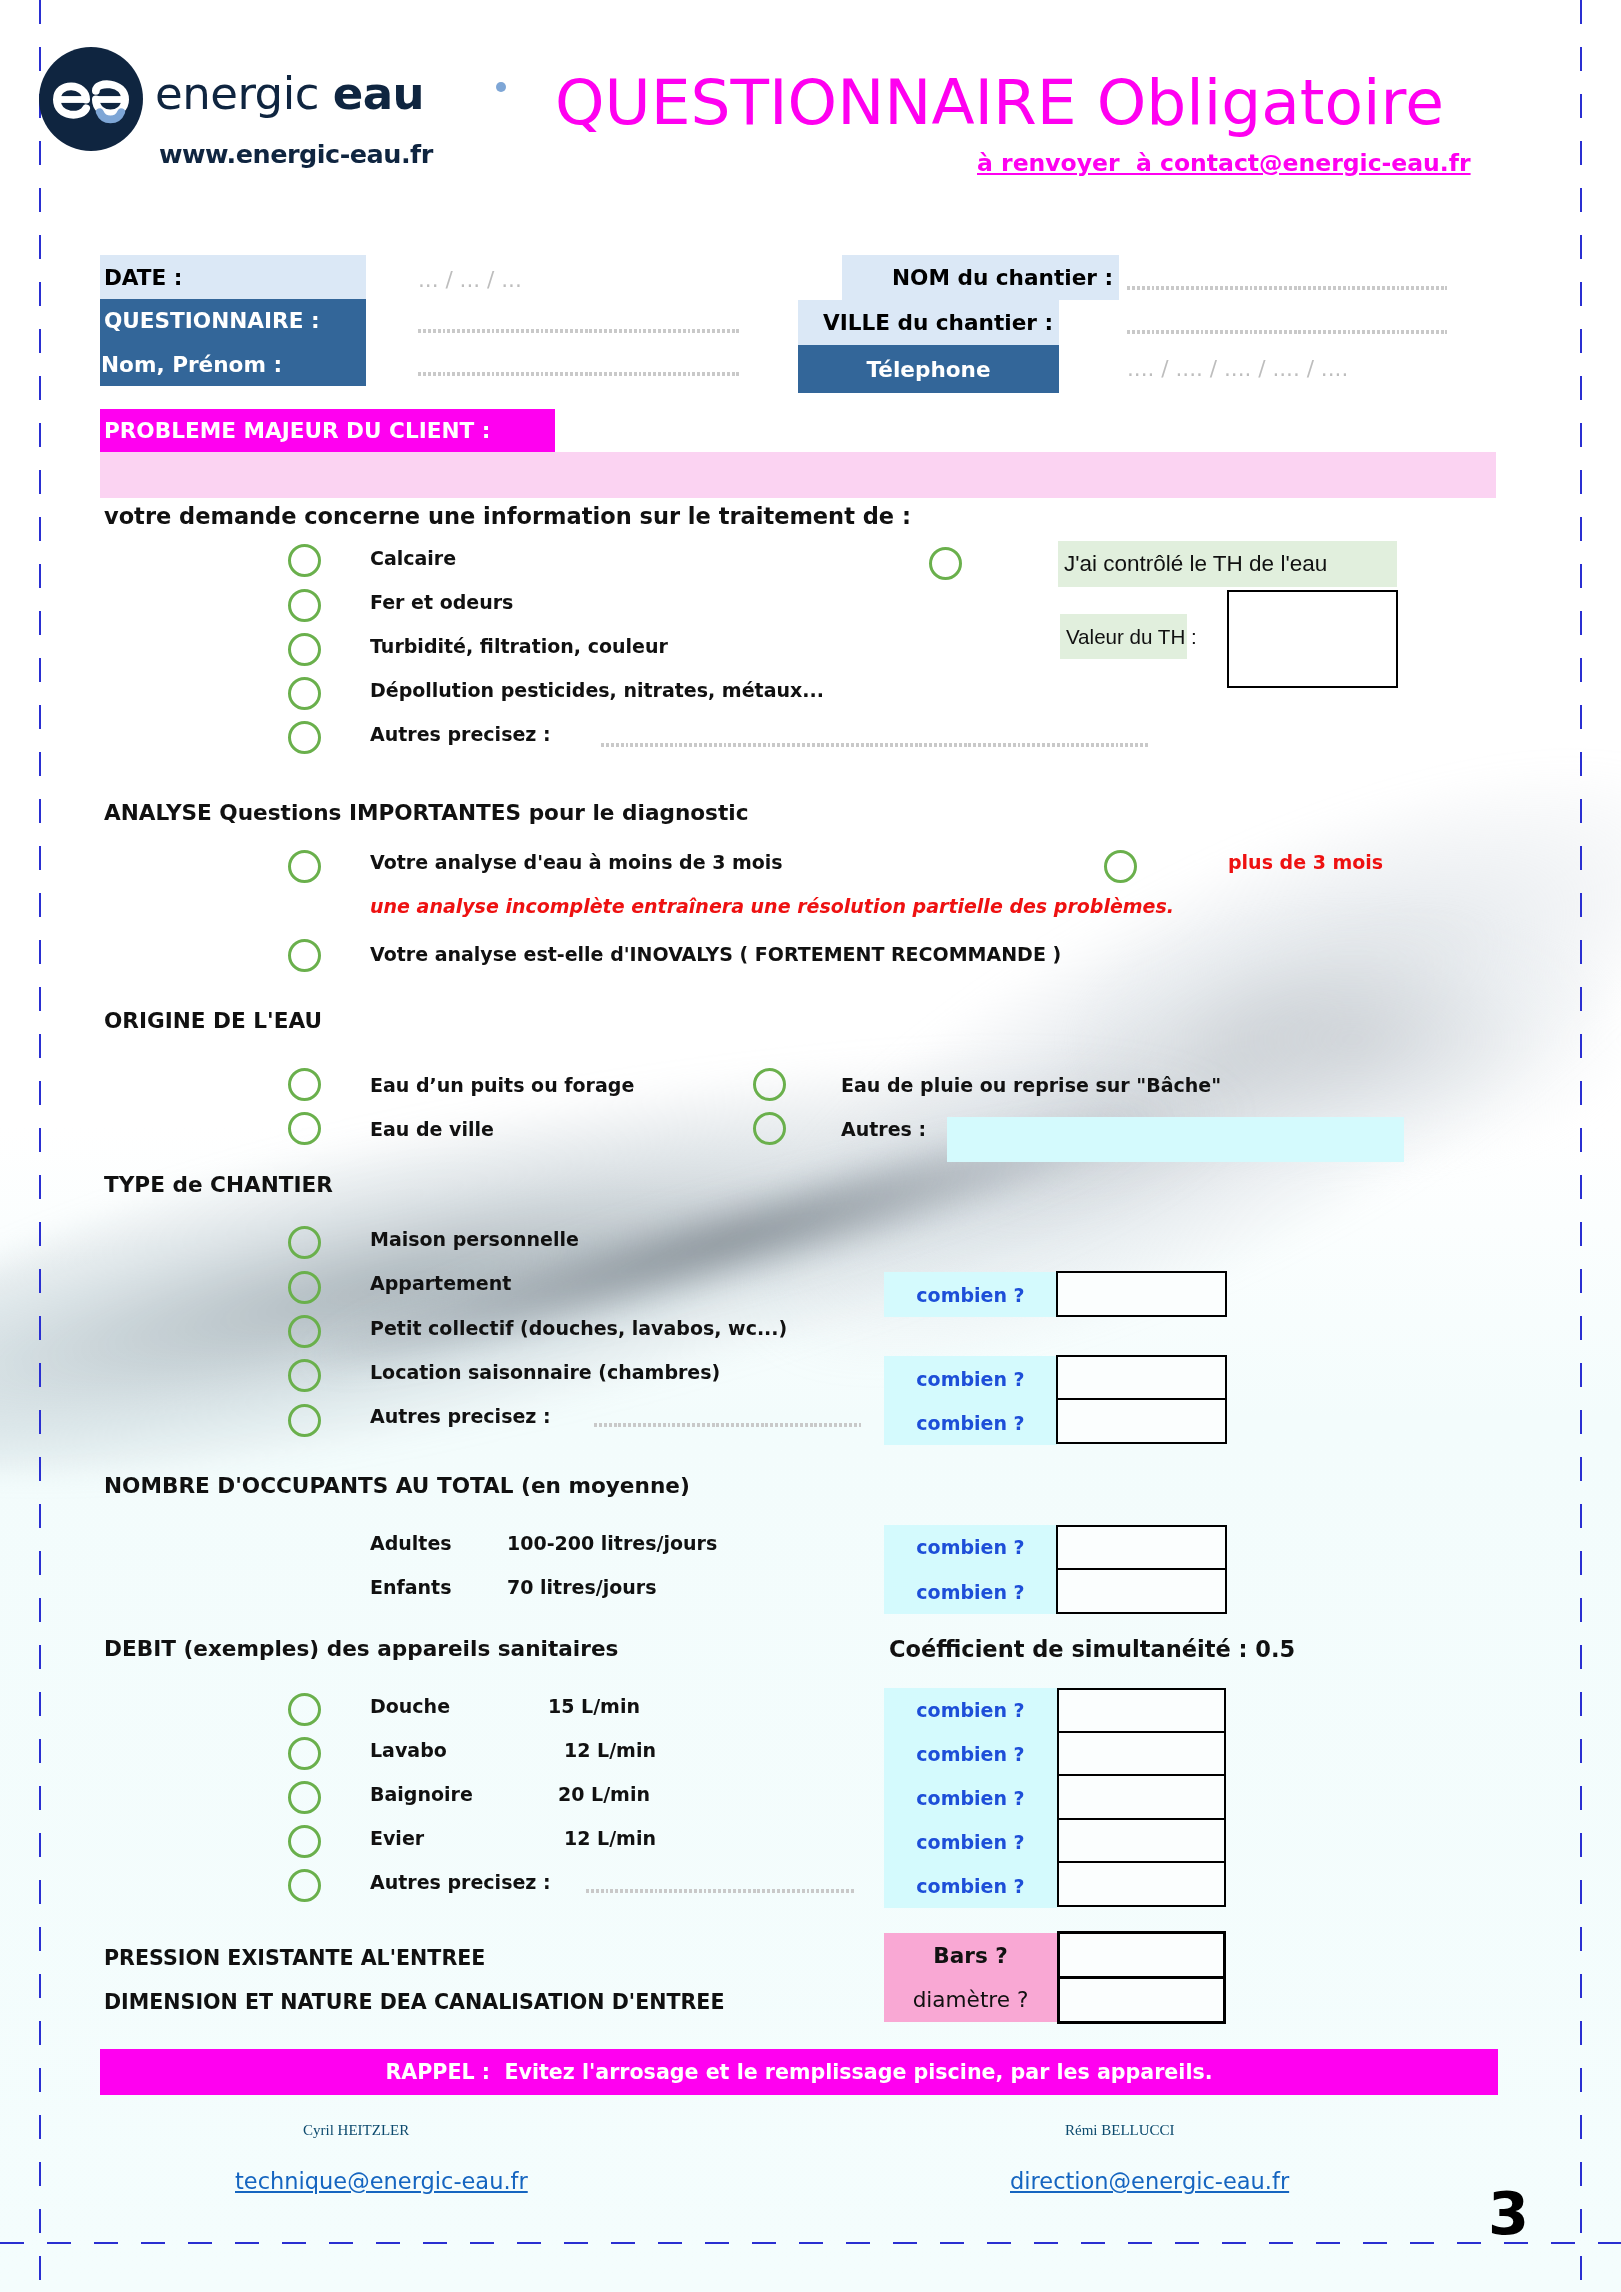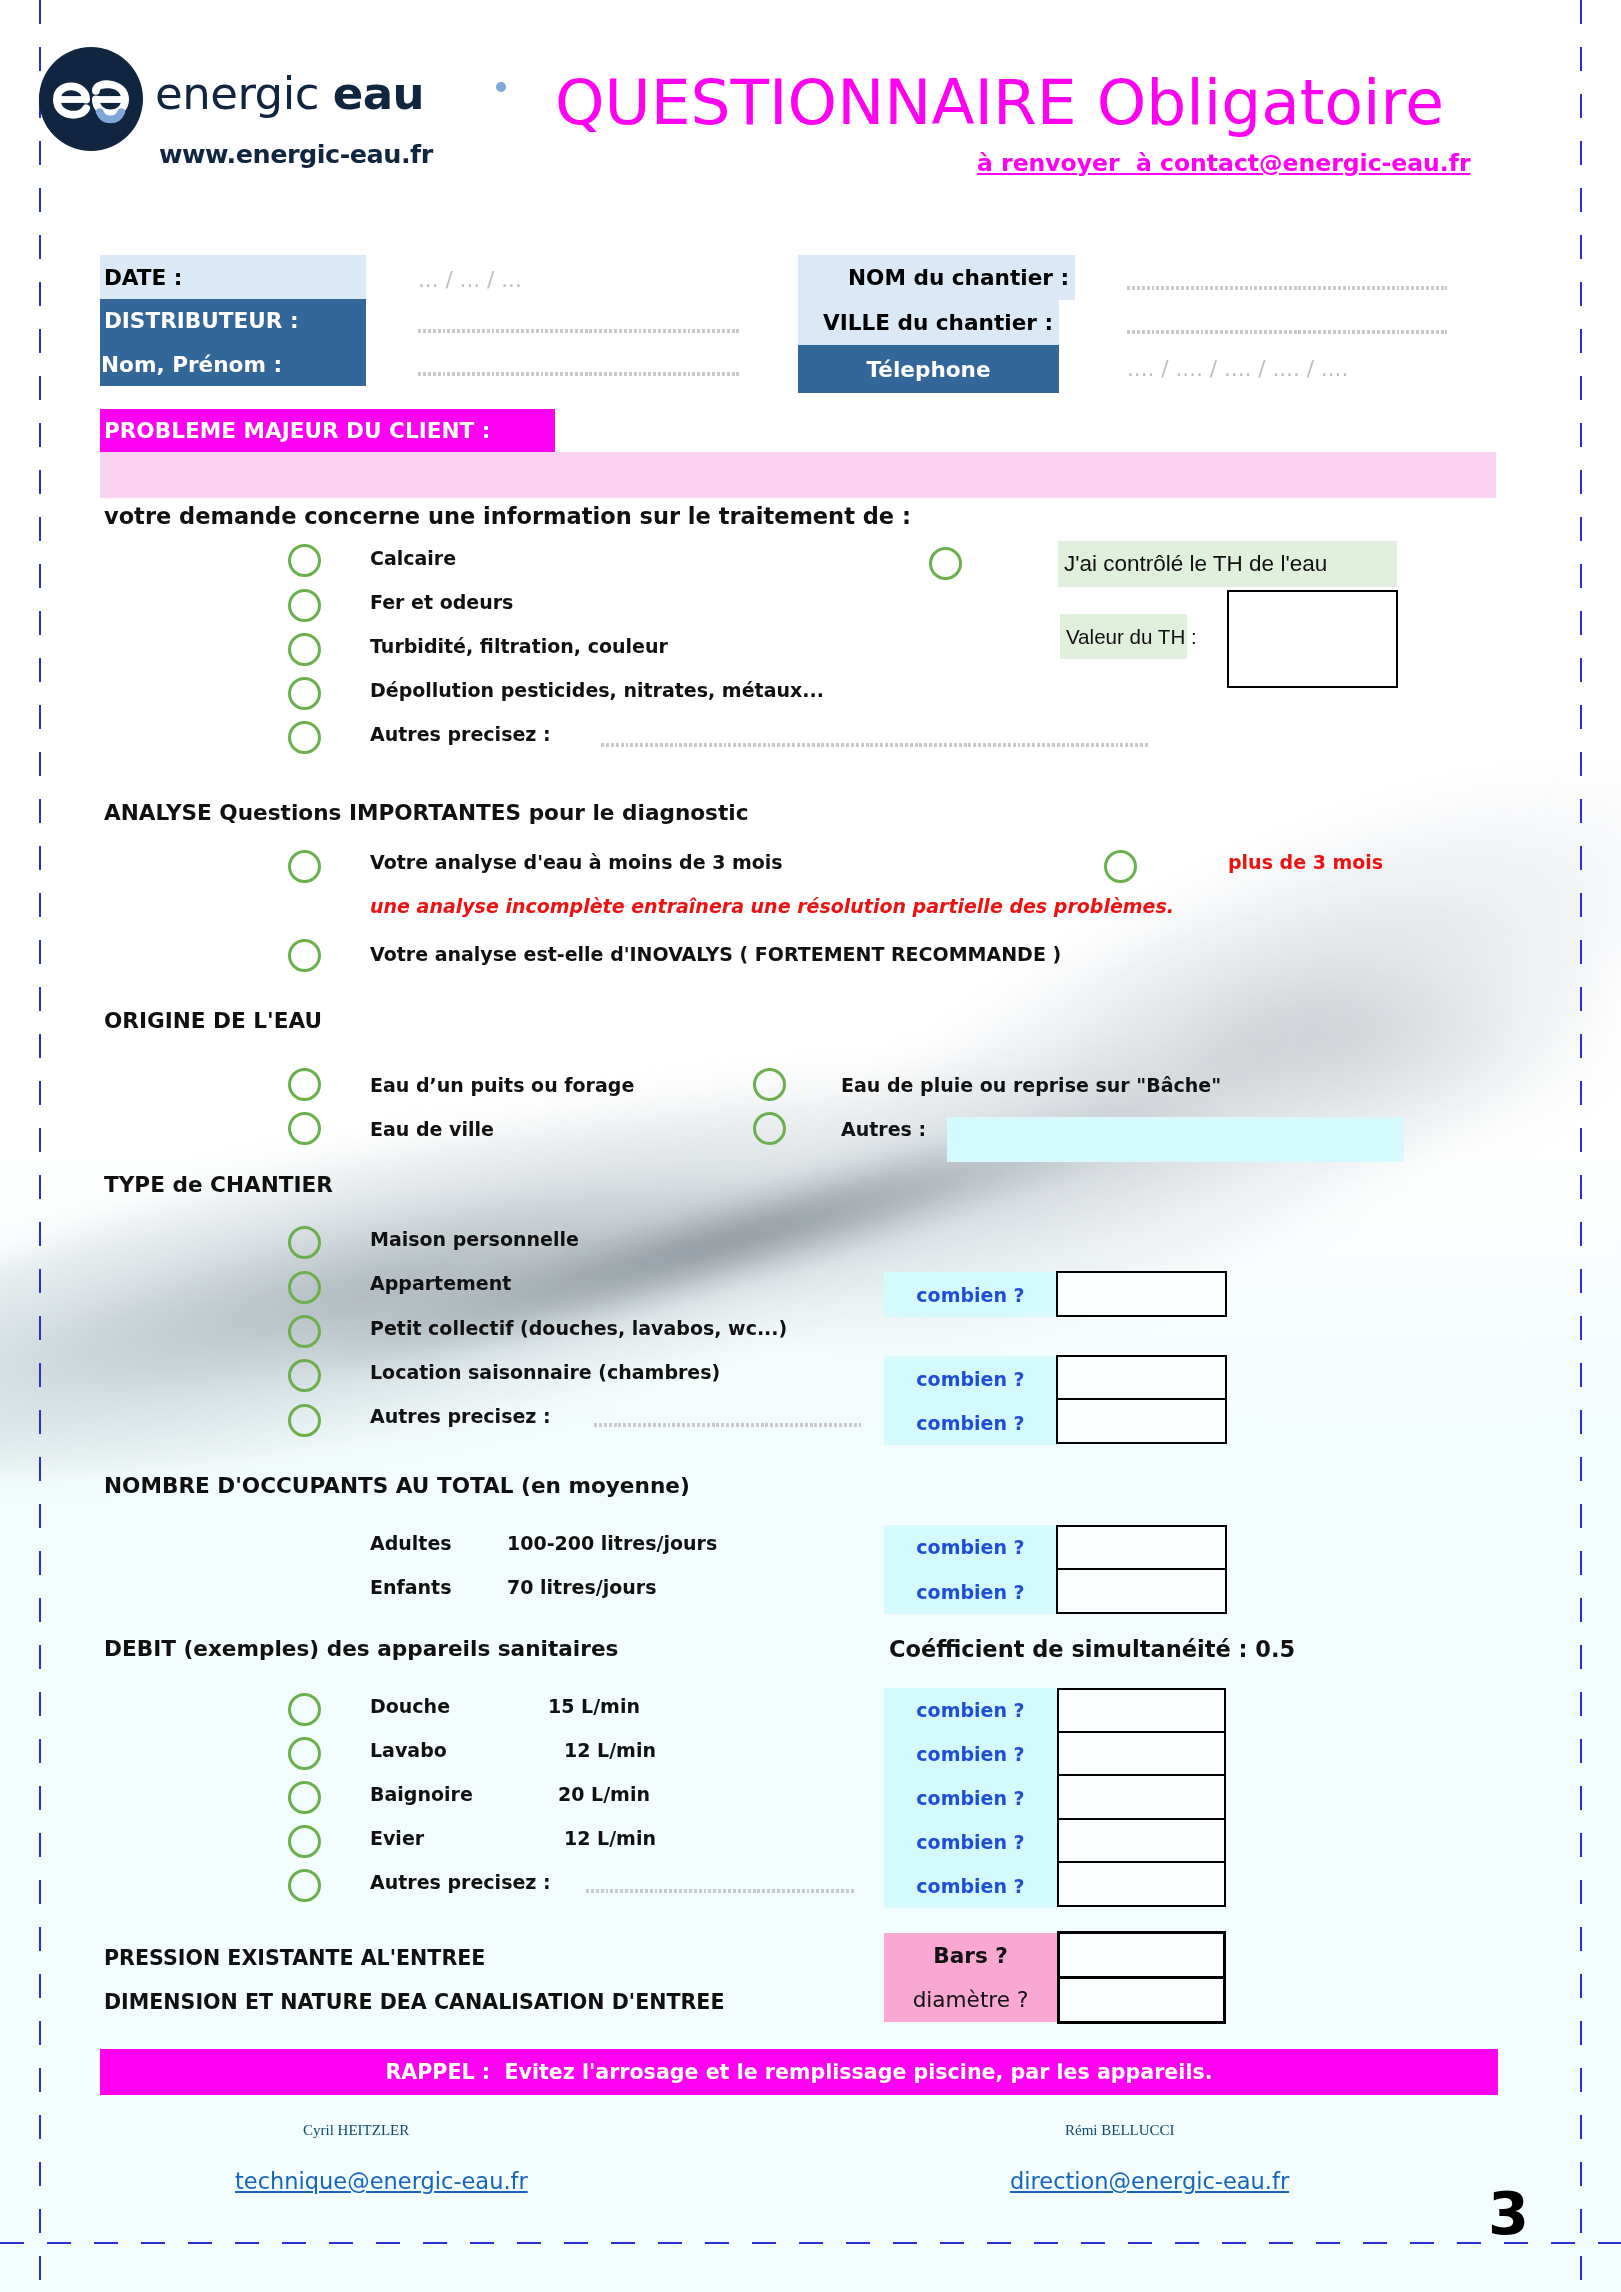--- a/index.html
+++ b/index.html
@@ -157,27 +157,27 @@
     <path d="M48 44 C52 54 66 54 70 44" fill="none" stroke="#7ea6d6" stroke-width="8" stroke-linecap="round"></path>
   </svg>
 </div>
 <div class="abs brand-name"><span>energic </span><b>eau</b></div>
 <div class="abs brand-dot"></div>
 <div class="abs brand-url">www.energic-eau.fr</div>
 <div class="abs main-title">QUESTIONNAIRE Obligatoire</div>
 <div class="abs return-line">à renvoyer  à contact@energic-eau.fr</div>
 
 <div class="info-lbl lbl-light" style="left:100px;top:255px;width:266px;height:44px;padding-left:3.9px;">DATE :</div>
-<div class="info-lbl lbl-dark" style="left:100px;top:299px;width:266px;height:43px;padding-left:3.9px;">DISTRIBUTEUR :</div>
+<div class="info-lbl lbl-dark" style="left:100px;top:299px;width:266px;height:43px;padding-left:3.9px;">QUESTIONNAIRE :</div>
 <div class="info-lbl lbl-dark" style="left:100px;top:342px;width:266px;height:44px;padding-left:1px;">Nom, Prénom :</div>
 <div class="placeholder" style="left:418px;top:267px;">... / ... / ...</div>
 <div class="dots" style="left:418px;top:329px;width:323px;"></div>
 <div class="dots" style="left:418px;top:372px;width:323px;"></div>
 
-<div class="info-lbl lbl-light" style="left:798px;top:255px;width:277px;height:45px;justify-content:flex-end;padding-right:5.9px;">NOM du chantier :</div>
+<div class="info-lbl lbl-light" style="left:842px;top:255px;width:277px;height:45px;justify-content:flex-end;padding-right:5.9px;">NOM du chantier :</div>
 <div class="info-lbl lbl-light" style="left:798px;top:300px;width:261px;height:45px;justify-content:flex-end;padding-right:5.9px;">VILLE du chantier :</div>
 <div class="info-lbl lbl-dark" style="left:798px;top:345px;width:261px;height:48px;justify-content:center;">Télephone</div>
 
 <div class="dots" style="left:1127px;top:286px;width:320px;"></div>
 <div class="dots" style="left:1127px;top:330px;width:320px;"></div>
 <div class="placeholder" style="left:1127px;top:356px;">.... / .... / .... / .... / ....</div>
 
 <div class="abs problem-lbl">PROBLEME MAJEUR DU CLIENT :</div>
 <div class="abs problem-field"></div>
 

